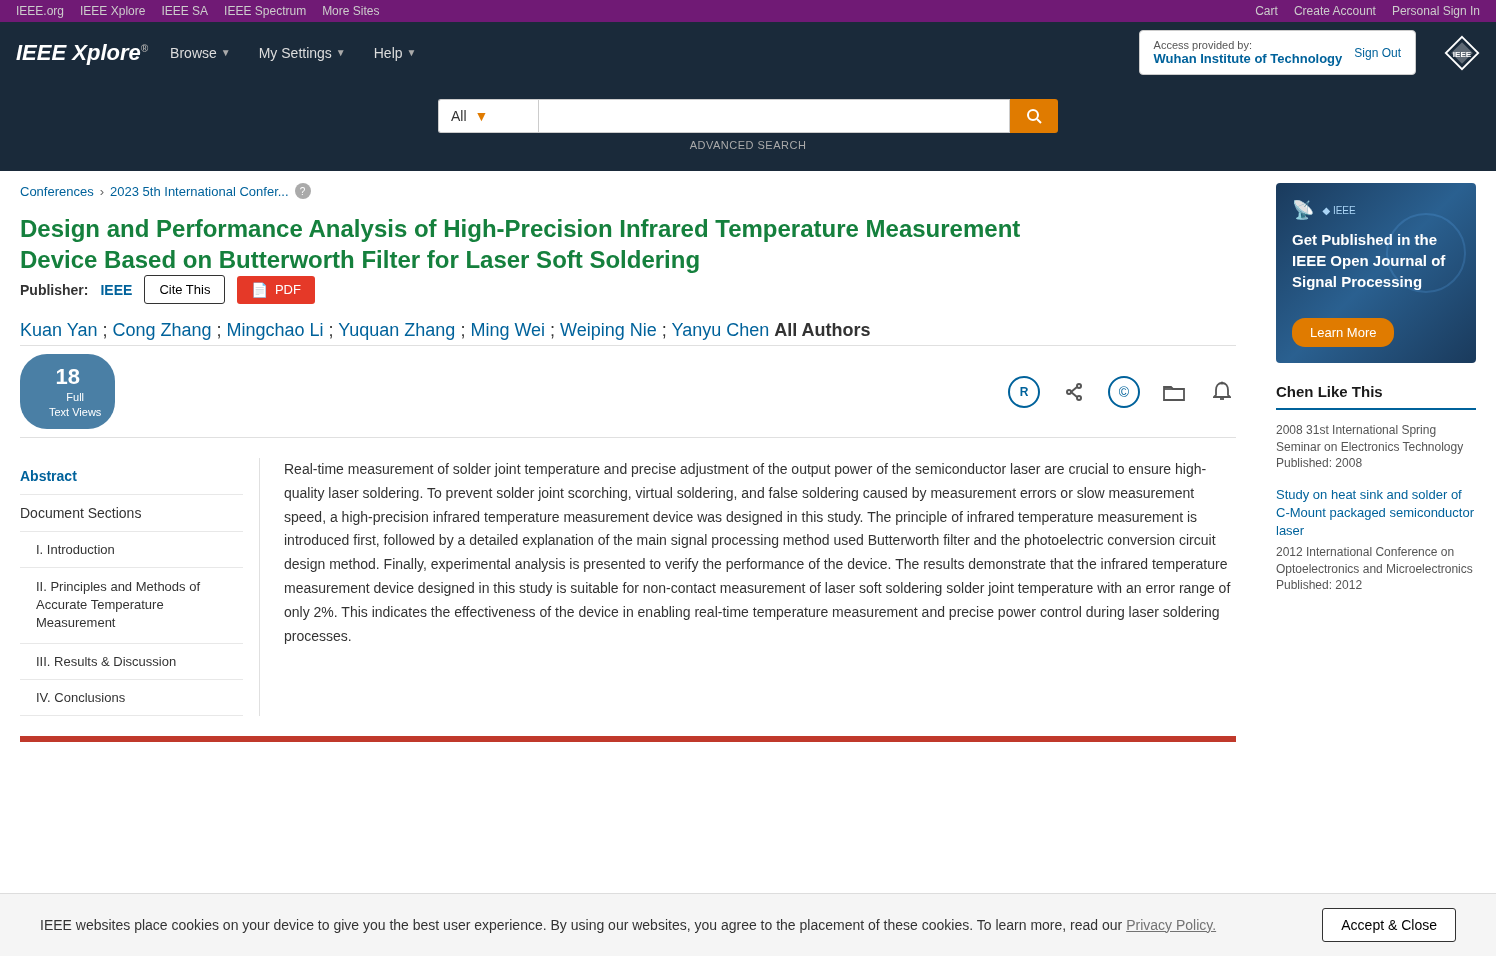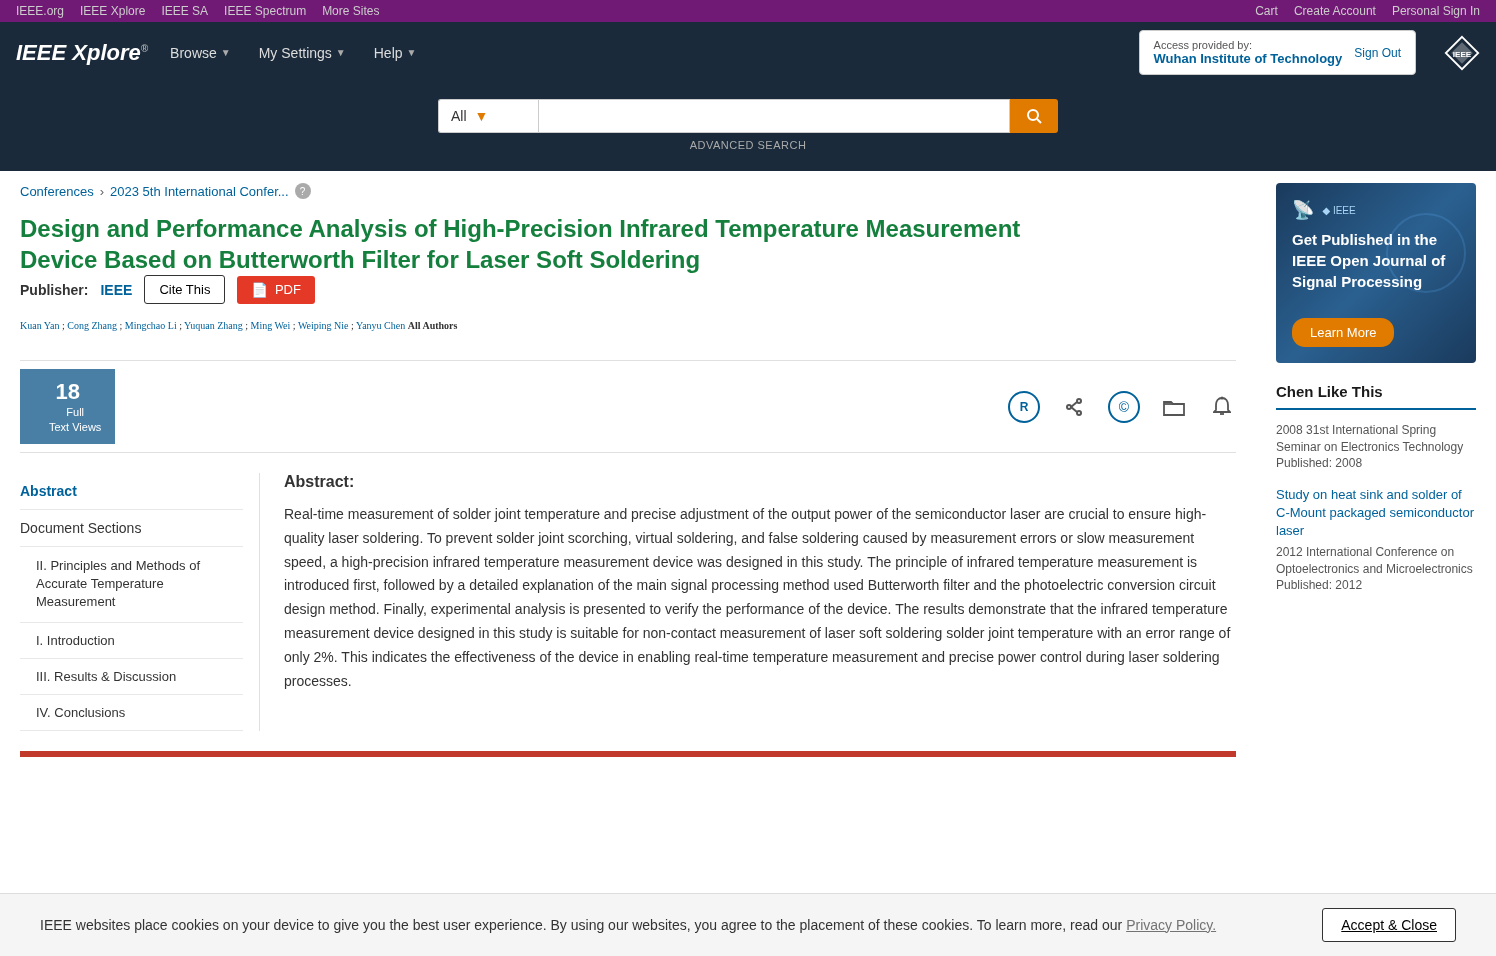--- a/index.html
+++ b/index.html
@@ -210,24 +210,23 @@
       font-size: 13px;
       cursor: pointer;
       border-radius: 3px;
       display: flex;
       align-items: center;
       gap: 6px;
     }
 
     
     .authors {
-      font-size: 10px;
-      margin-bottom: 29px;
+      font-size: 18px;
+      margin-bottom: 4px;
       color: #00629b;
-      font-family: Liberation Serif, serif;
     }
     .authors span { color: #333; }
     .authors a { color: #00629b; text-decoration: none; }
     .all-authors-btn { font-weight: bold; color: #00629b; cursor: pointer; }
 
     
     .metrics-row {
       display: flex;
       align-items: center;
       gap: 0;
@@ -236,20 +235,21 @@
       border-bottom: 1px solid #e0e0e0;
       padding: 8px 0;
     }
     .metric-box {
       background: #4a7fa5;
       color: #fff;
       padding: 10px 14px;
       text-align: center;
       margin-right: 16px;
       min-width: 80px;
+      border-radius: 27px;
     }
     .metric-number { font-size: 22px; font-weight: bold; }
     .metric-label { font-size: 11px; line-height: 1.3; margin-left: 15px; }
     .metric-icons {
       display: flex;
       align-items: center;
       gap: 20px;
       margin-left: auto;
     }
     .icon-btn {
@@ -393,21 +393,20 @@
     .cookie-text a { color: #737373; }
     .cookie-accept {
       border: 1px solid #333;
       background: #fff;
       padding: 8px 18px;
       font-size: 14px;
       cursor: pointer;
       border-radius: 3px;
       white-space: nowrap;
       margin-left: 24px;
-      text-decoration: underline;
     }
 
     
     .red-bar {
       height: 6px;
       background: #c0392b;
       margin-top: 20px;
     }
   </style>
 </head>
@@ -549,27 +548,26 @@
             <circle cx="9" cy="2" r="1.5" fill="#555" stroke="none"></circle>
           </svg>
         </div>
       </div>
     </div>
 
     <div class="content-columns">
       <div class="sidebar-nav">
         <div class="sidebar-nav-item active">Abstract</div>
         <div class="sidebar-nav-item">Document Sections</div>
+        <div class="sidebar-nav-item sub">I. Introduction</div>
         <div class="sidebar-nav-item sub" style="line-height:1.4;">II. Principles and Methods of Accurate Temperature Measurement</div>
-        <div class="sidebar-nav-item sub">I. Introduction</div>
         <div class="sidebar-nav-item sub">III. Results &amp; Discussion</div>
         <div class="sidebar-nav-item sub">IV. Conclusions</div>
       </div>
       <div class="abstract-content">
-        <div class="abstract-heading">Abstract:</div>
         <p class="abstract-text">Real-time measurement of solder joint temperature and precise adjustment of the output power of the semiconductor laser are crucial to ensure high-quality laser soldering. To prevent solder joint scorching, virtual soldering, and false soldering caused by measurement errors or slow measurement speed, a high-precision infrared temperature measurement device was designed in this study. The principle of infrared temperature measurement is introduced first, followed by a detailed explanation of the main signal processing method used Butterworth filter and the photoelectric conversion circuit design method. Finally, experimental analysis is presented to verify the performance of the device. The results demonstrate that the infrared temperature measurement device designed in this study is suitable for non-contact measurement of laser soft soldering solder joint temperature with an error range of only 2%. This indicates the effectiveness of the device in enabling real-time temperature measurement and precise power control during laser soldering processes.</p>
       </div>
     </div>
 
     <div class="red-bar"></div>
 
   </div>
 
   <div class="right-sidebar">
 

